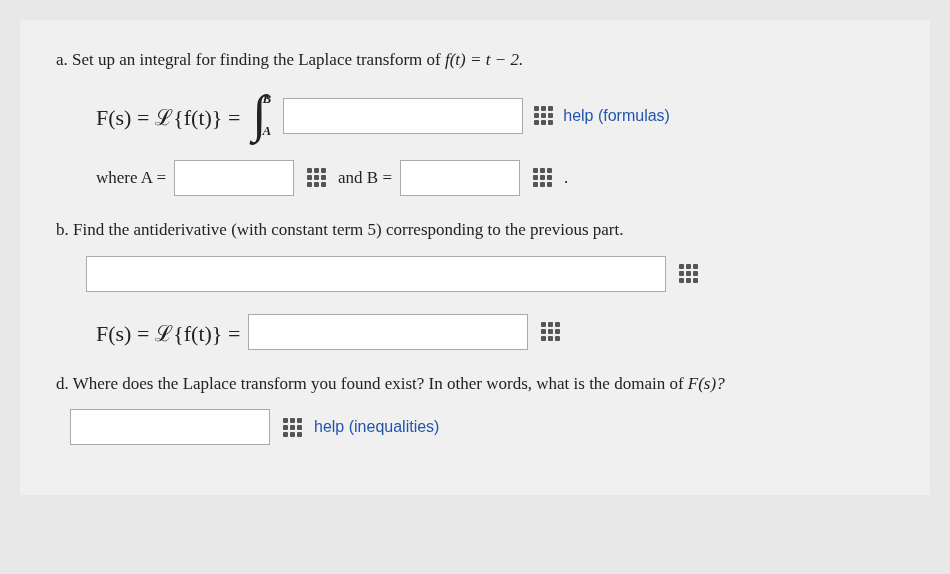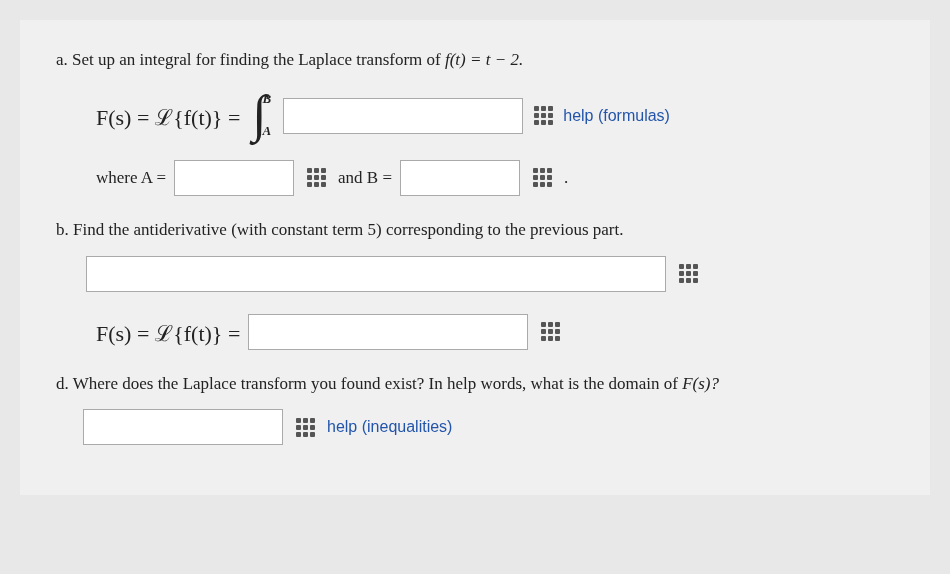--- a/index.html
+++ b/index.html
@@ -187,21 +187,21 @@
       display: flex;
       align-items: center;
       margin-left: 40px;
       gap: 8px;
     }
 
     
     .part-d-row {
       display: flex;
       align-items: center;
-      margin-left: 27px;
+      margin-left: 14px;
       gap: 8px;
     }
   </style>
 </head>
 <body>
 
 <div class="main-container">
 
   <div class="section">
     <div class="section-label">
@@ -319,21 +319,21 @@
           <div class="grid-dot"></div>
           <div class="grid-dot"></div>
           <div class="grid-dot"></div>
         </div>
       </div>
     </div>
   </div>
 
   <div class="section">
     <div class="section-label">
-      <span>d. Where does the Laplace transform you found exist? In help words, what is the domain of</span>
+      <span>d. Where does the Laplace transform you found exist? In other words, what is the domain of</span>
       <span class="math-text">F(s)?</span>
     </div>
 
     <div class="part-d-row">
       <div class="input-box input-box-part-d"></div>
 
       <div class="grid-icon">
         <div class="grid-dots">
           <div class="grid-dot"></div>
           <div class="grid-dot"></div>

